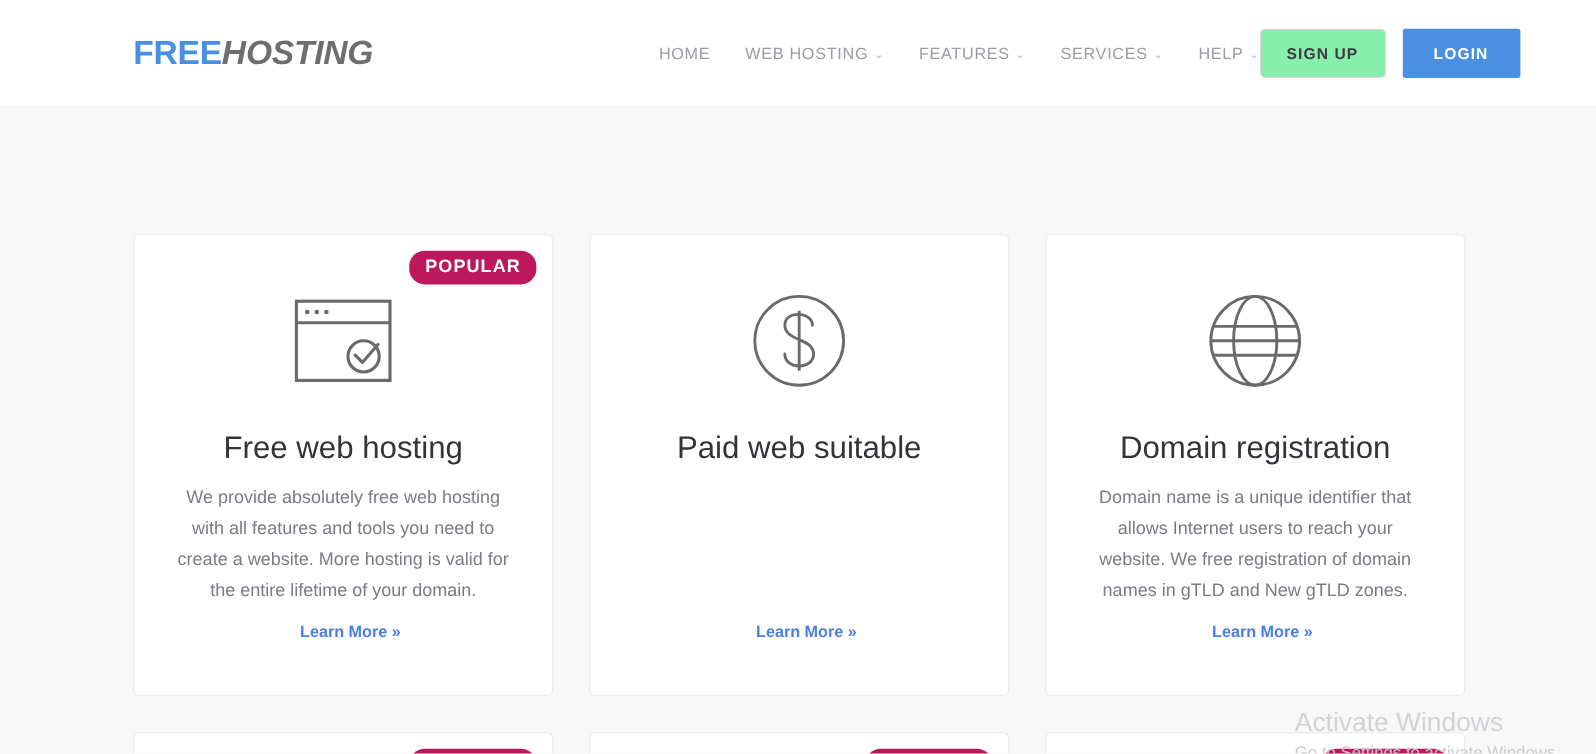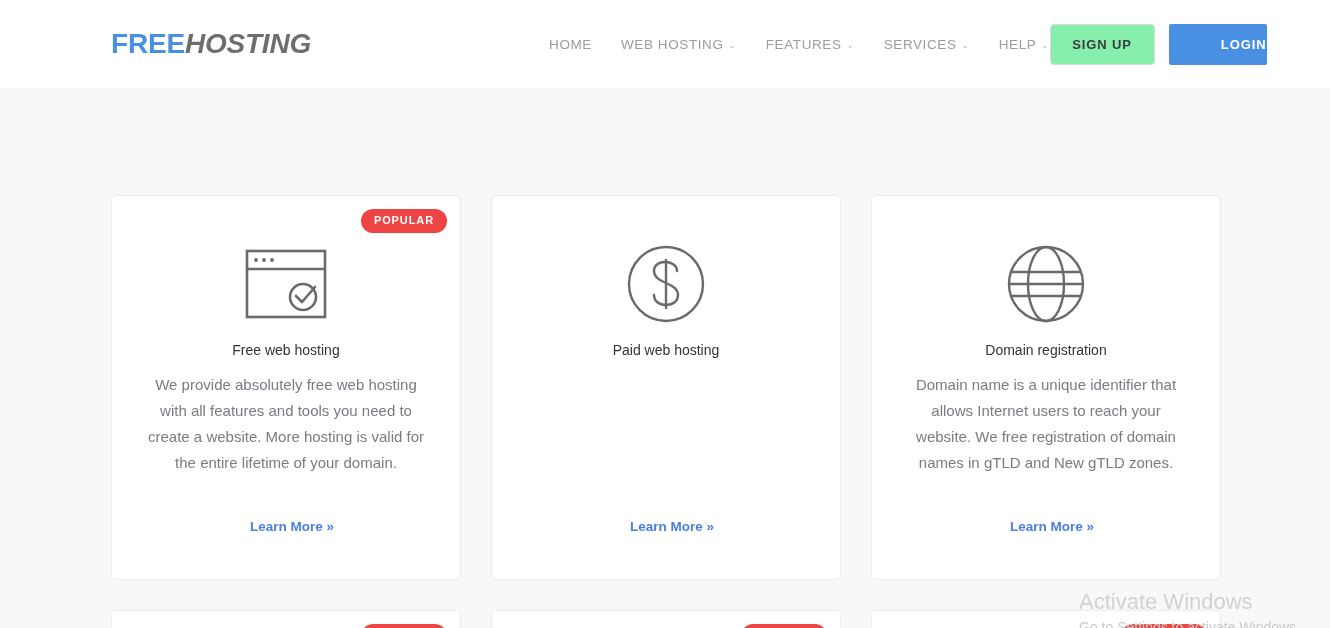--- a/index.html
+++ b/index.html
@@ -90,21 +90,20 @@
     height: 41px;
     border: none;
     border-radius: 2px;
     background: #4a90e2;
     color: #ffffff;
     font-size: 13px;
     font-weight: 700;
     letter-spacing: 0.9px;
     font-family: inherit;
     cursor: pointer;
-    text-align: right;
   }
 
   
   .page-body {
     padding: 0 111px;
     position: relative;
   }
 
   .card-grid {
     display: grid;
@@ -122,43 +121,43 @@
     display: flex;
     flex-direction: column;
     align-items: center;
     padding: 0 30px;
   }
 
   .badge-popular {
     position: absolute;
     top: 13px;
     right: 13px;
-    background: #ef4444;
+    background: #be185d;
     color: #ffffff;
-    font-size: 11px;
+    font-size: 15px;
     font-weight: 700;
     letter-spacing: 0.9px;
     padding: 6px 13px 7px;
     border-radius: 13px;
     line-height: 1;
   }
 
   .card-icon {
     height: 100px;
     margin-top: 38px;
     display: flex;
     align-items: center;
     justify-content: center;
   }
 
   .card-title {
-    font-size: 14px;
+    font-size: 26px;
     font-weight: 400;
     color: #333338;
-    margin-top: 8px;
+    margin-top: 24px;
     text-align: center;
     line-height: 1.2;
   }
 
   .card-text {
     font-size: 15px;
     line-height: 26px;
     color: #7b7b82;
     text-align: center;
     margin-top: 13px;
@@ -280,21 +279,21 @@
 
     <article class="card">
       <div class="card-icon">
         <svg width="80" height="80" viewBox="0 0 80 80" fill="none" stroke="#6a6a6a" stroke-width="2.4">
           <circle cx="40" cy="40" r="37"></circle>
           <line x1="40" y1="15" x2="40" y2="65"></line>
           <path d="M51 27 C51 21 45 18 39 18 C33 18 28 21 28 27 C28 33 33 36 40 39 C47 42 52 45 52 51 C52 57 47 61 40 61 C33 61 28 57 28 51" stroke-linecap="round"></path>
         </svg>
       </div>
 
-      <h3 class="card-title">Paid web hosting</h3>
+      <h3 class="card-title">Paid web suitable</h3>
       <a class="card-link">Learn More »</a>
     </article>
 
     <article class="card">
       <div class="card-icon">
         <svg width="80" height="80" viewBox="0 0 80 80" fill="none" stroke="#6a6a6a" stroke-width="2.4">
           <circle cx="40" cy="40" r="37"></circle>
           <line x1="4.5" y1="28" x2="75.5" y2="28"></line>
           <line x1="3" y1="40" x2="77" y2="40"></line>
           <line x1="4.5" y1="52" x2="75.5" y2="52"></line>

